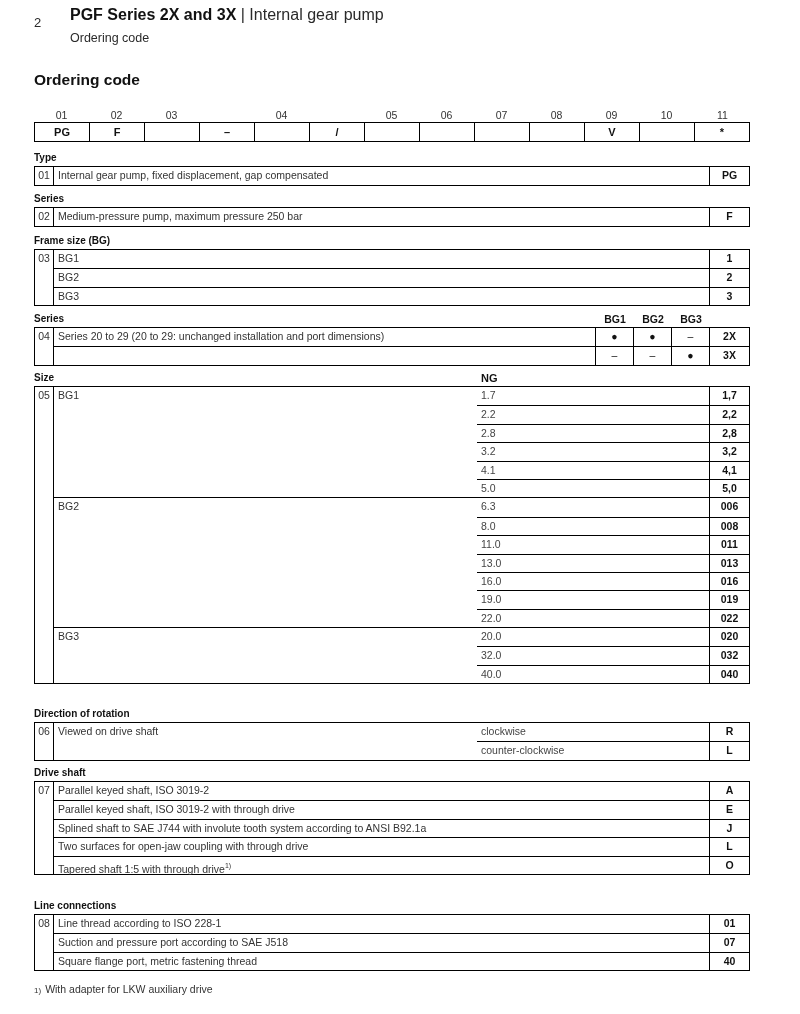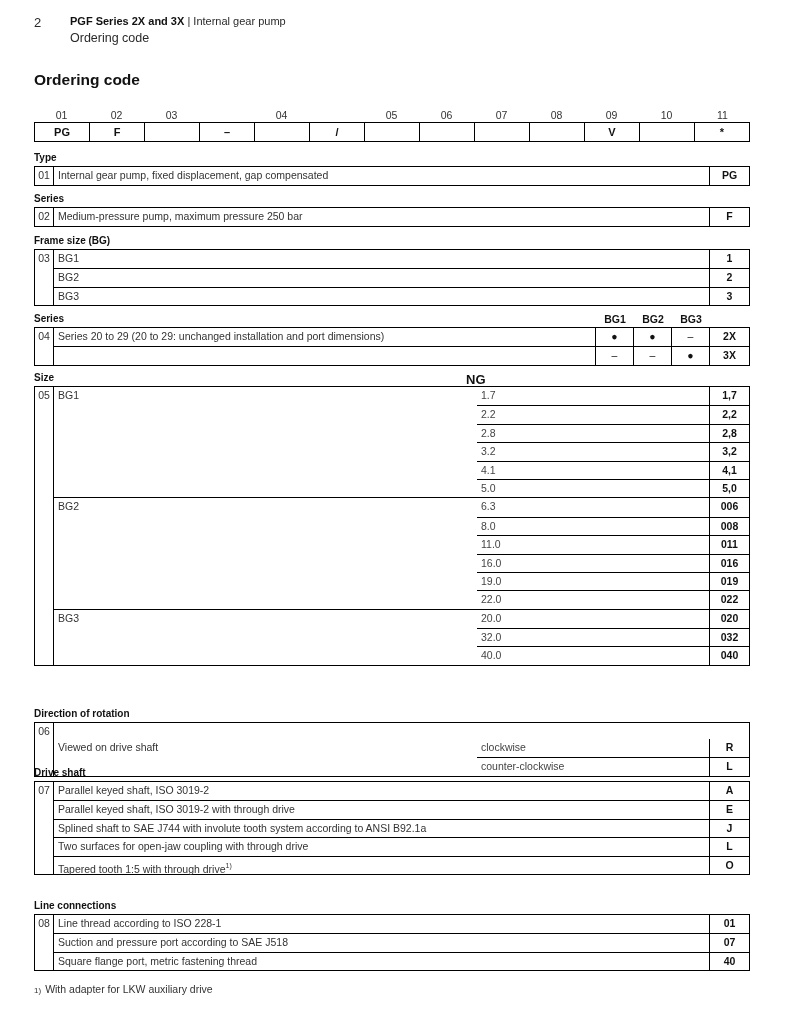--- a/index.html
+++ b/index.html
@@ -3,21 +3,21 @@
 <meta charset="utf-8">
 <style>
   * { box-sizing: border-box; margin: 0; padding: 0; }
   body {
     width: 800px; height: 1014px; background: #ffffff; position: relative;
     font-family: "Liberation Sans", "DejaVu Sans", sans-serif; color: #2a2a2a;
     overflow: hidden;
   }
   .abs { position: absolute; }
   .page-num { left: 34px; top: 15px; font-size: 13px; }
-  .hdr-title { left: 70px; top: 15px; font-size: 11px; }
+  .hdr-title { left: 70px; top: 6px; font-size: 16px; }
   .hdr-title b { font-weight: bold; color: #111; }
   .hdr-sub { left: 70px; top: 31px; font-size: 12.5px; }
   .main-title { left: 34px; top: 71px; font-size: 15.5px; font-weight: bold; color: #111; }
 
   .code-labels { left: 34px; top: 109px; width: 716px; height: 12px; }
   .code-labels span { position: absolute; top: 0; width: 55px; text-align: center; font-size: 10.5px; color: #333; }
   .code-row { left: 34px; top: 122px; width: 716px; height: 20px; border: 1.3px solid #000; display: flex; }
   .code-cell { flex: 1; border-right: 1.3px solid #000; text-align: center; font-size: 11px; font-weight: bold; line-height: 18px; color: #111; }
   .code-cell:last-child { border-right: none; }
 
@@ -132,21 +132,21 @@
   </div>
   <div class="row">
     <span class="mid" style="right:116px;width:38px">–</span>
     <span class="mid" style="right:78px;width:38px">–</span>
     <span class="mid" style="right:40px;width:38px">●</span>
     <span class="code">3X</span>
   </div>
 </div>
 
 <div class="sec-title" style="top:372px">Size</div>
-<div class="abs" style="left:466px;top:372px;font-size:13px;font-weight:bold;color:#111;">NG</div>
+<div class="abs" style="left:481px;top:372px;font-size:11px;font-weight:bold;color:#111;">NG</div>
 <div class="tbl" style="top:386px">
   <div class="num-col">05</div>
   <div class="size-block first">
     <span class="bg-label">BG1</span>
     <div class="ng-rows">
       <div class="ng-row first">
           <span class="ng">1.7</span>
           <span class="code">1,7</span>
         </div>
       <div class="ng-row">
@@ -180,20 +180,24 @@
         </div>
       <div class="ng-row">
           <span class="ng">8.0</span>
           <span class="code">008</span>
         </div>
       <div class="ng-row">
           <span class="ng">11.0</span>
           <span class="code">011</span>
         </div>
       <div class="ng-row">
+          <span class="ng">13.0</span>
+          <span class="code">013</span>
+        </div>
+      <div class="ng-row">
           <span class="ng">16.0</span>
           <span class="code">016</span>
         </div>
       <div class="ng-row">
           <span class="ng">19.0</span>
           <span class="code">019</span>
         </div>
       <div class="ng-row">
           <span class="ng">22.0</span>
           <span class="code">022</span>
@@ -215,21 +219,21 @@
           <span class="ng">40.0</span>
           <span class="code">040</span>
         </div>
     </div>
   </div>
 </div>
 
 <div class="sec-title" style="top:708px">Direction of rotation</div>
 <div class="tbl" style="top:722px">
   <div class="num-col">06</div>
-  <div style="position:relative;margin-left:19px;height:37px;margin-top:16px;">
+  <div style="position:relative;margin-left:19px;height:37px;">
     <span style="position:absolute;left:4px;top:2px;font-size:10.5px;color:#333;">Viewed on drive shaft</span>
     <div class="ng-rows">
       <div class="ng-row first">
           <span class="ng">clockwise</span>
           <span class="code">R</span>
         </div>
       <div class="ng-row">
           <span class="ng">counter-clockwise</span>
           <span class="code">L</span>
         </div>
@@ -250,21 +254,21 @@
     </div>
   <div class="row">
       <span class="desc">Splined shaft to SAE J744 with involute tooth system according to ANSI B92.1a</span>
       <span class="code">J</span>
     </div>
   <div class="row">
       <span class="desc">Two surfaces for open-jaw coupling with through drive</span>
       <span class="code">L</span>
     </div>
   <div class="row">
-      <span class="desc"><span>Tapered tooth 1:5 with through drive</span><sup>1)</sup></span>
+      <span class="desc"><span>Tapered shaft 1:5 with through drive</span><sup>1)</sup></span>
       <span class="code">O</span>
     </div>
 </div>
 
 <div class="sec-title" style="top:900px">Line connections</div>
 <div class="tbl" style="top:914px">
   <div class="num-col">08</div>
   <div class="row first">
       <span class="desc">Line thread according to ISO 228-1</span>
       <span class="code">01</span>

